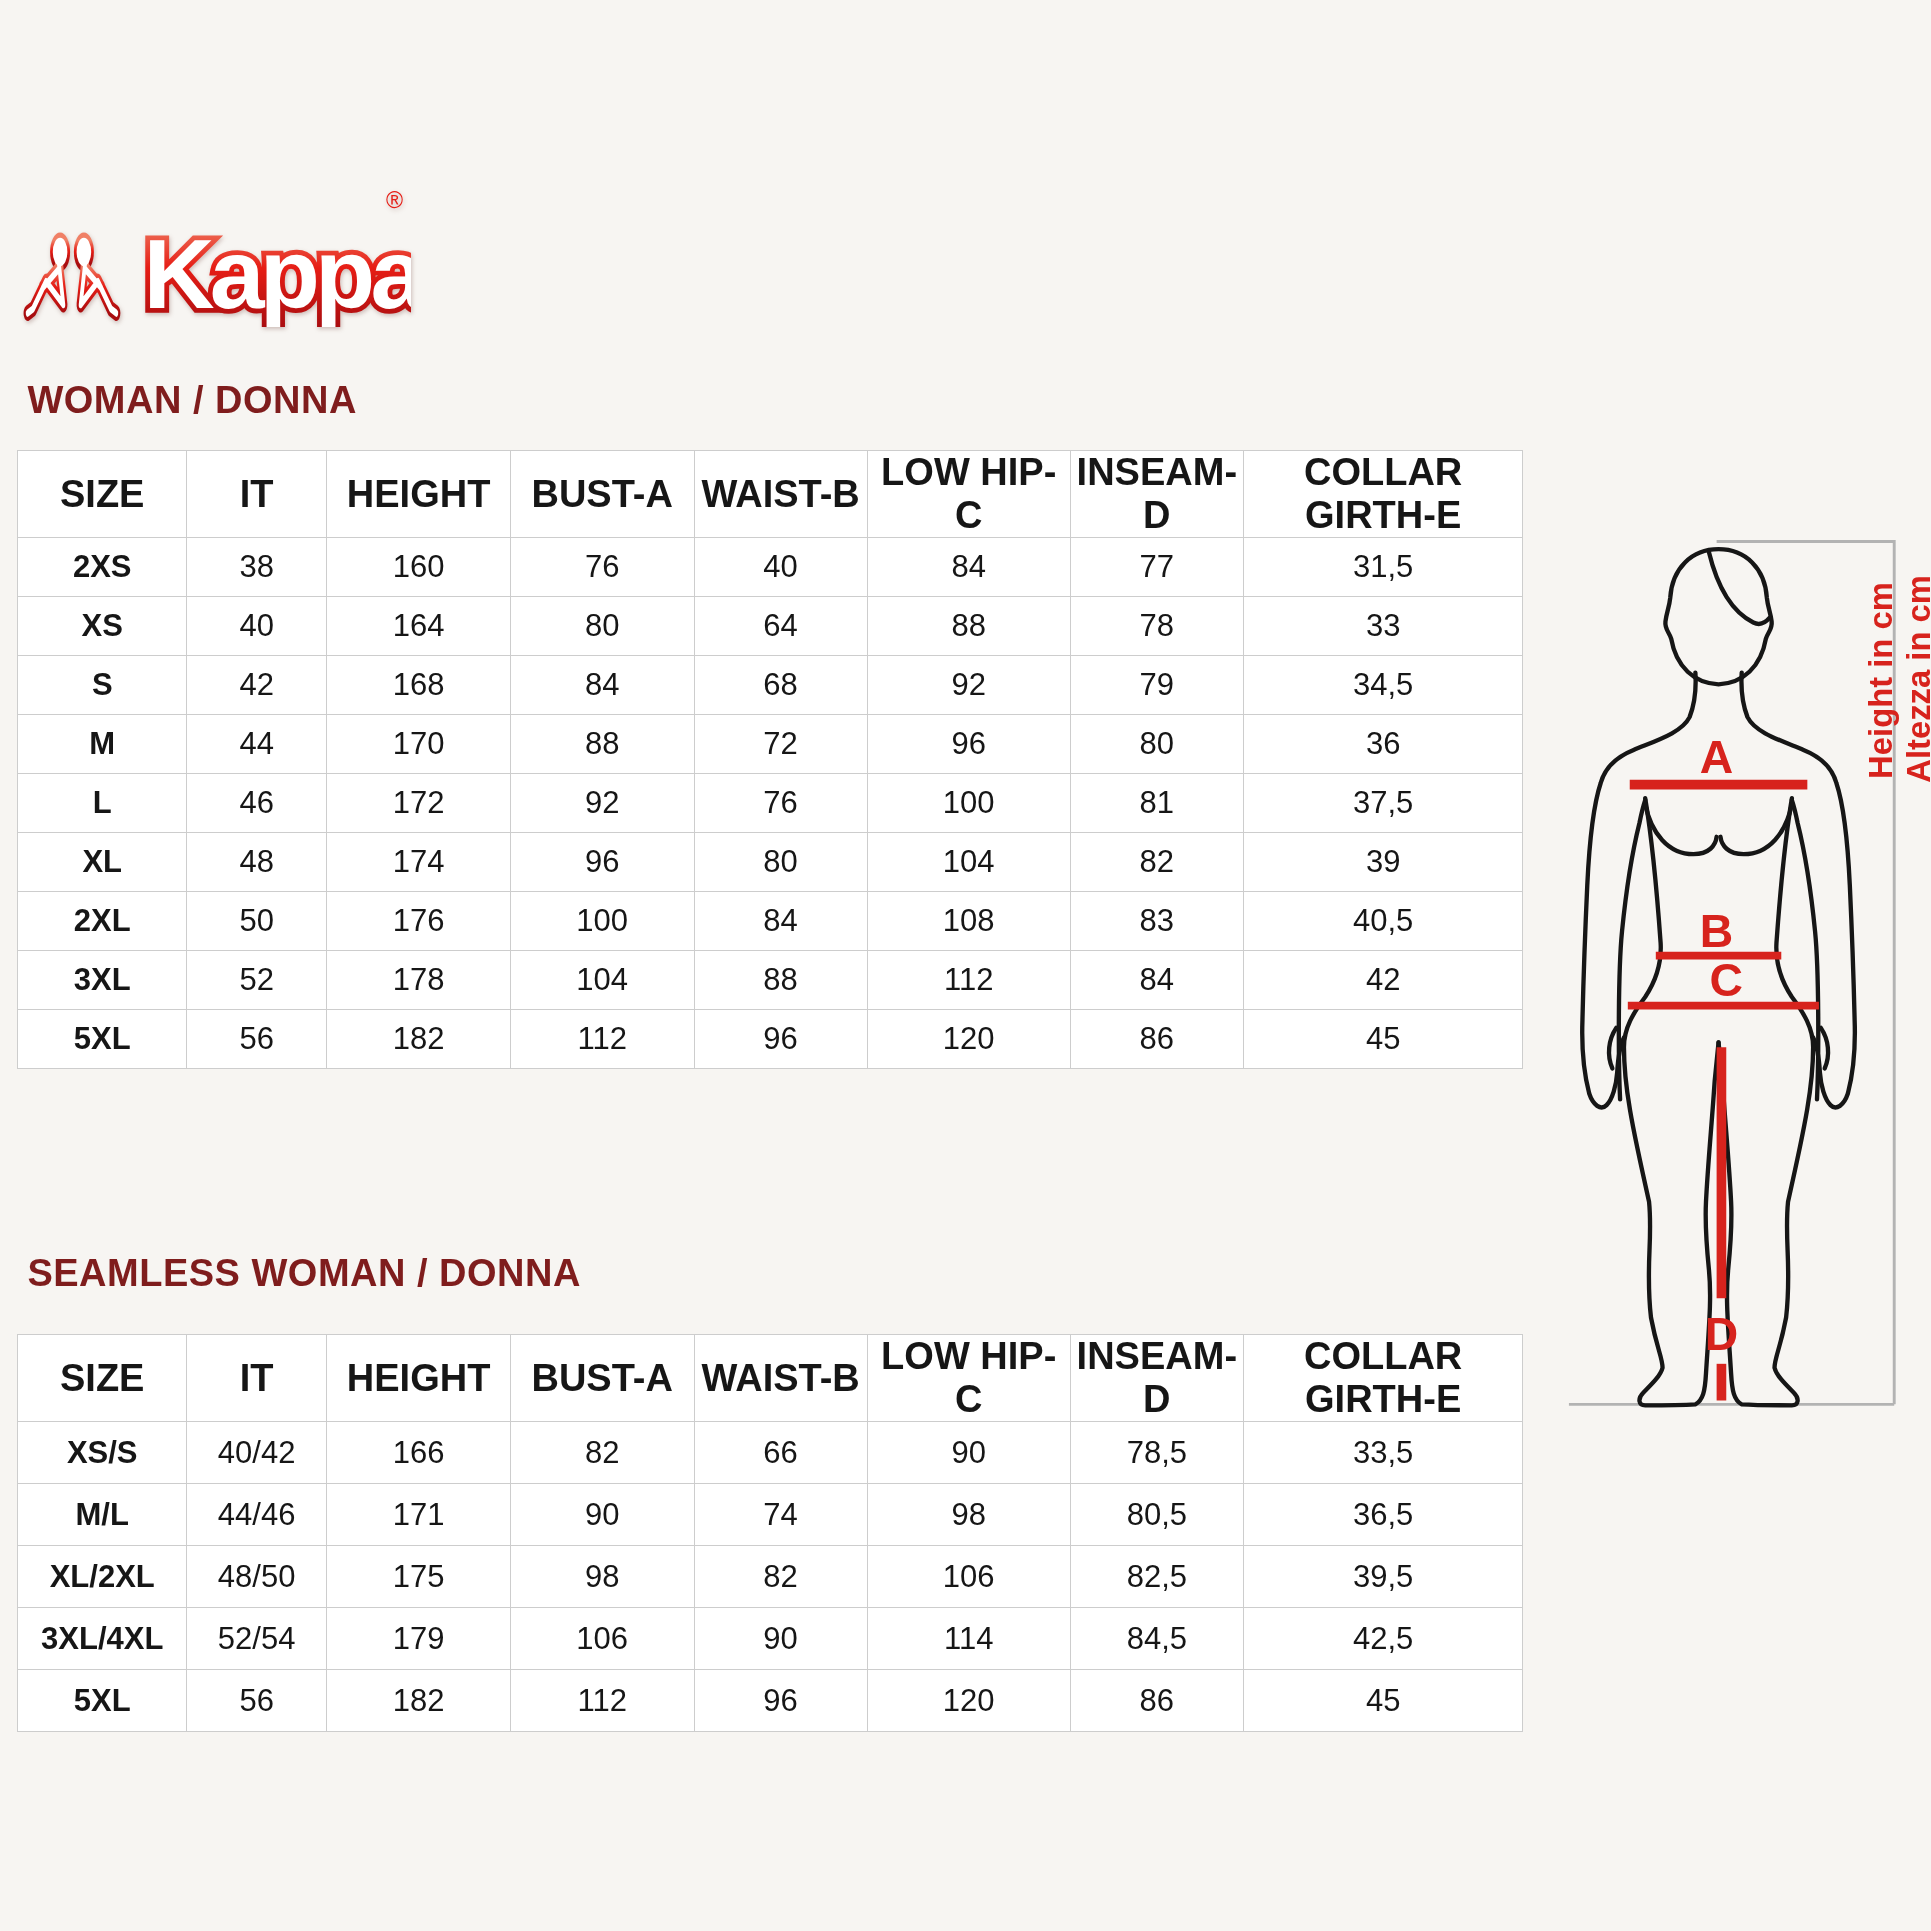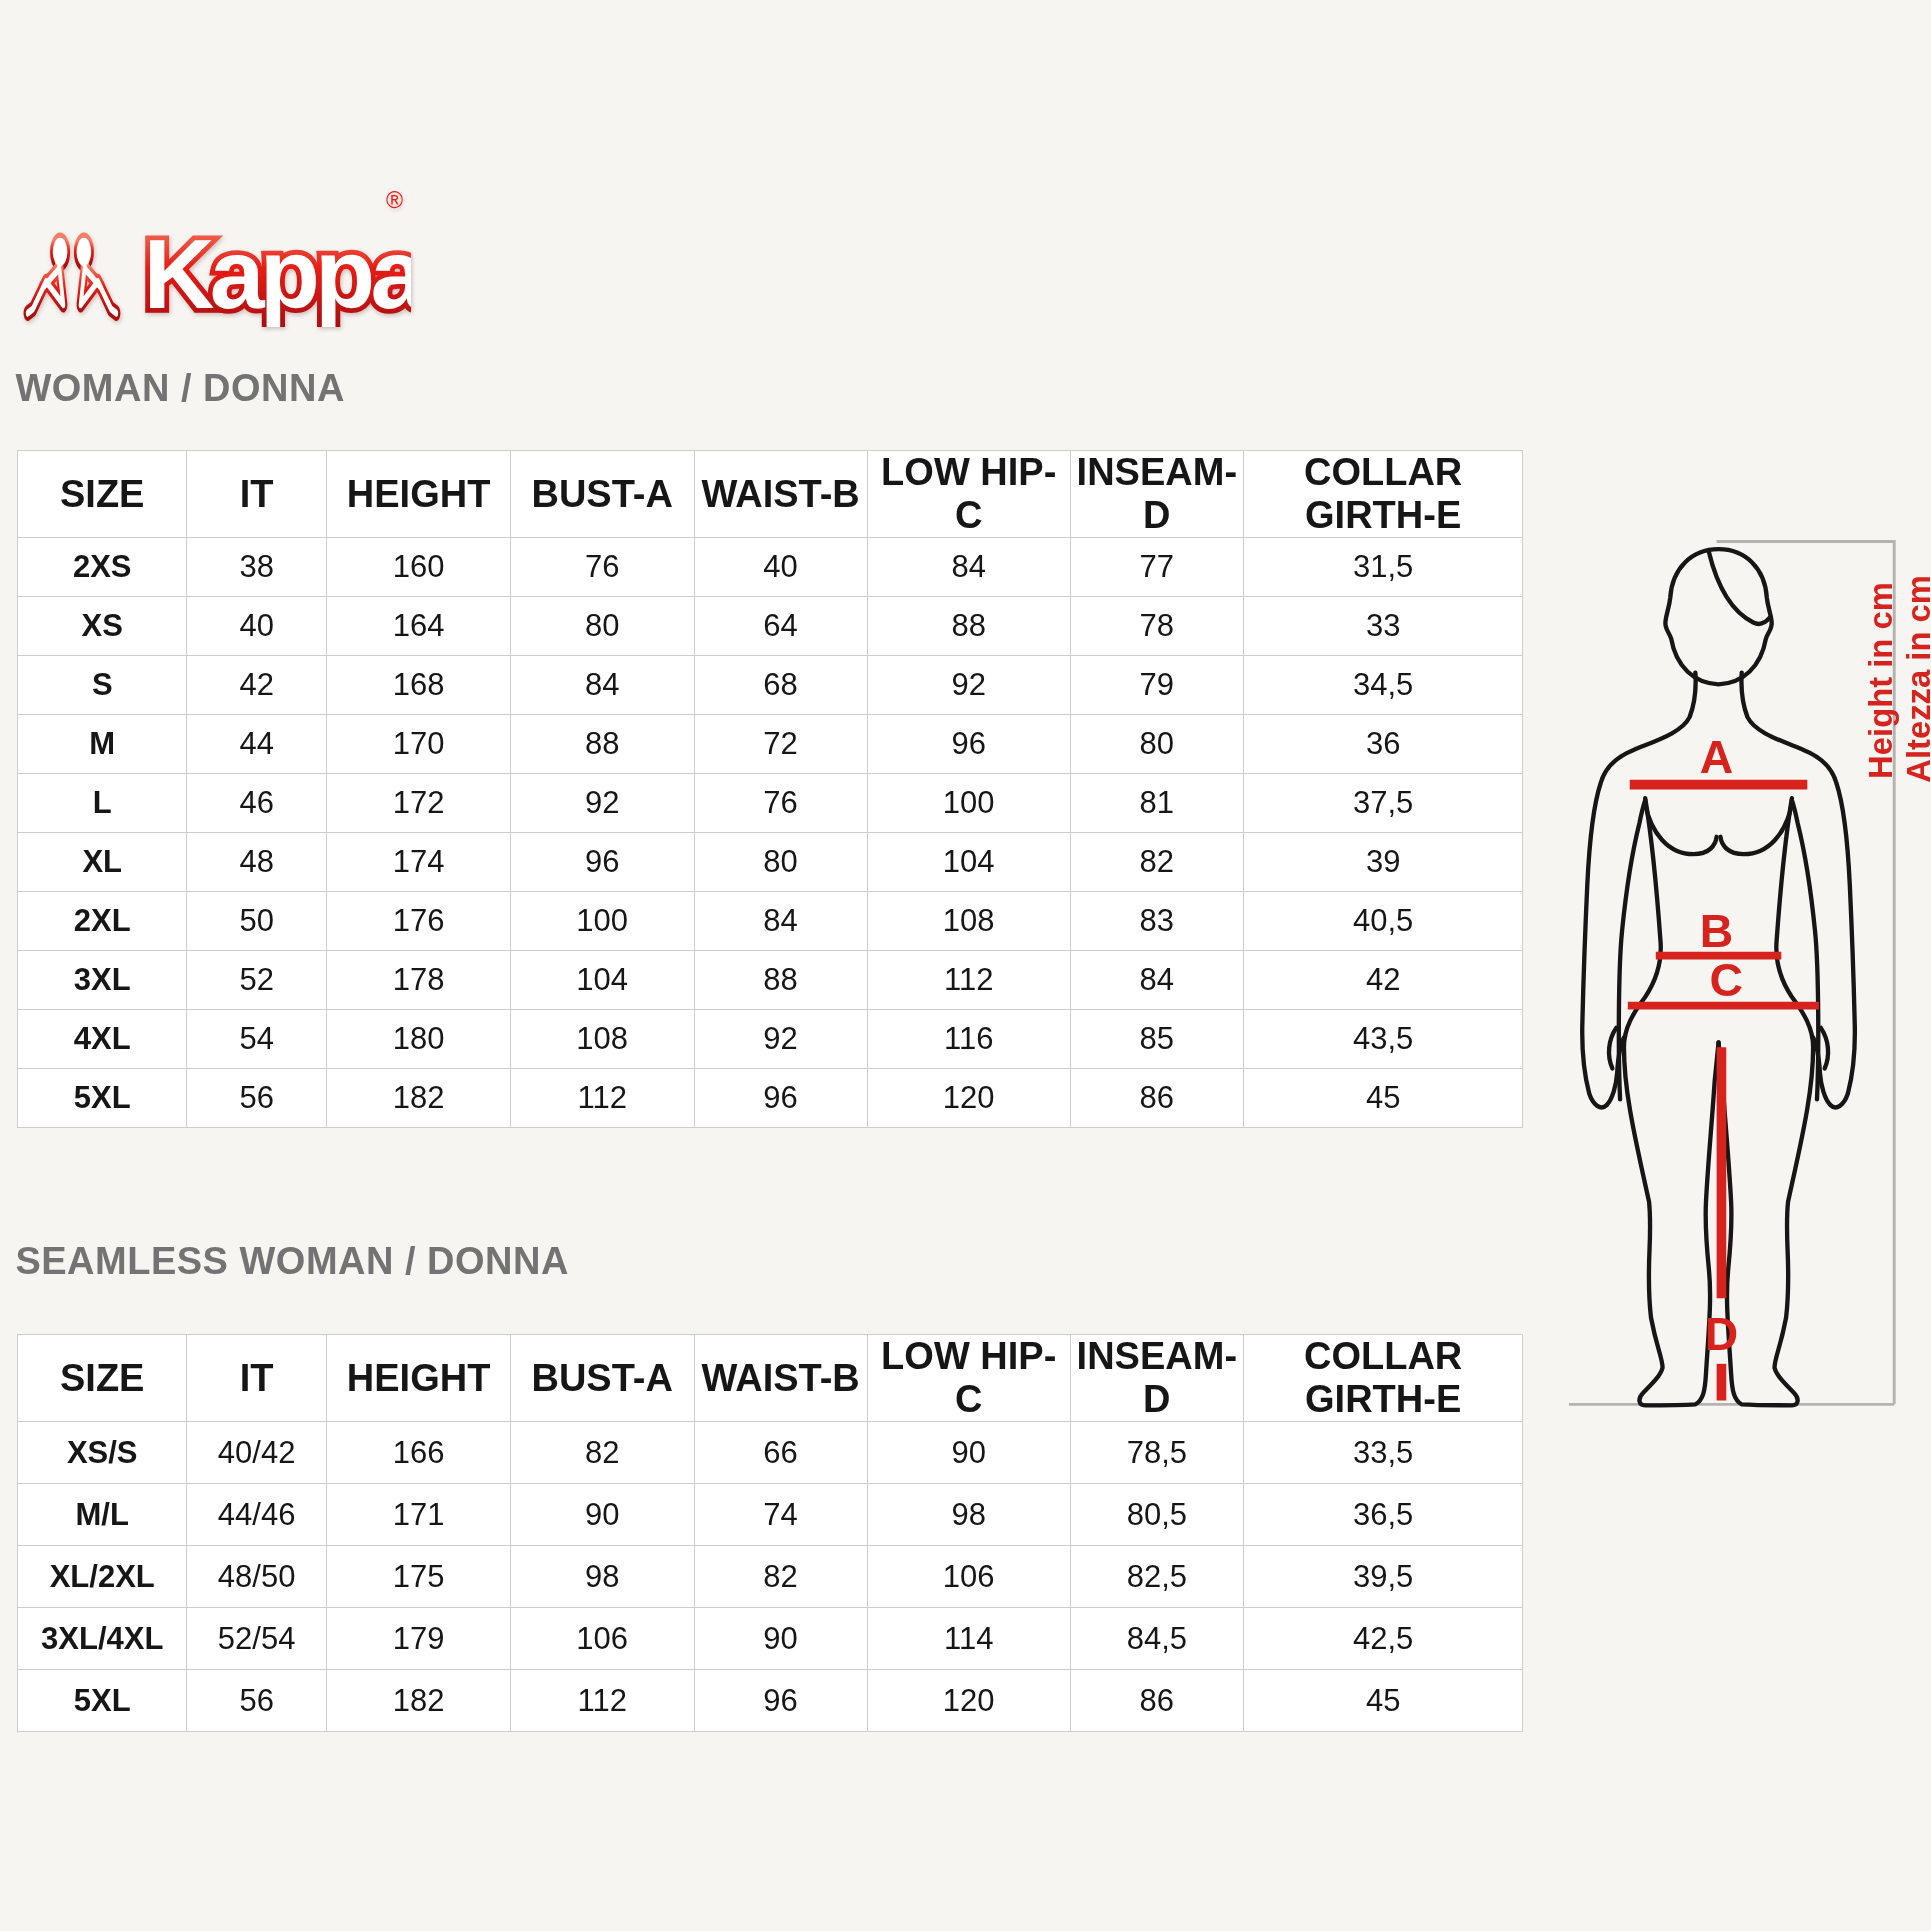--- a/index.html
+++ b/index.html
@@ -2,22 +2,22 @@
 <html><head>
 <meta charset="utf-8">
 <style>
   html,body{margin:0;padding:0;background:#f7f5f2;}
   .canvas{position:relative;width:1931px;height:1931px;background:#f7f5f2;overflow:hidden;
           font-family:"Liberation Sans",sans-serif;color:#111;}
   
   .logo{position:absolute;left:14.5px;top:177px;width:396px;height:150px;
         filter:drop-shadow(1.9px 2.9px 1.9px rgba(80,20,10,.25));}
   
-  .sec-title{position:absolute;left:15.4px;margin:0;font-size:38px;font-weight:bold;
-             letter-spacing:0.5px;color:#737373;white-space:nowrap;}
+  .sec-title{position:absolute;left:15.4px;margin:12px;font-size:38px;font-weight:bold;
+             letter-spacing:0.5px;color:#7f1d1d;white-space:nowrap;}
   #title-woman{top:367px;}
   #title-seamless{top:1240px;}
   
   table.size{position:absolute;left:17.4px;width:1506px;border-collapse:collapse;
              table-layout:fixed;background:#fff;}
   #table-woman{top:450px;}
   #table-seamless{top:1334px;}
   table.size th,table.size td{border:1px solid #cdcdcd;text-align:center;vertical-align:middle;
              font-size:31px;color:#161616;padding:0;}
   table.size th{font-weight:bold;font-size:38px;height:60px;}
@@ -156,30 +156,20 @@
           <td class="size-col">3XL</td>
           <td>52</td>
           <td>178</td>
           <td>104</td>
           <td>88</td>
           <td>112</td>
           <td>84</td>
           <td>42</td>
         </tr>
         <tr>
-          <td class="size-col">4XL</td>
-          <td>54</td>
-          <td>180</td>
-          <td>108</td>
-          <td>92</td>
-          <td>116</td>
-          <td>85</td>
-          <td>43,5</td>
-        </tr>
-        <tr>
           <td class="size-col">5XL</td>
           <td>56</td>
           <td>182</td>
           <td>112</td>
           <td>96</td>
           <td>120</td>
           <td>86</td>
           <td>45</td>
         </tr>
       </tbody>

